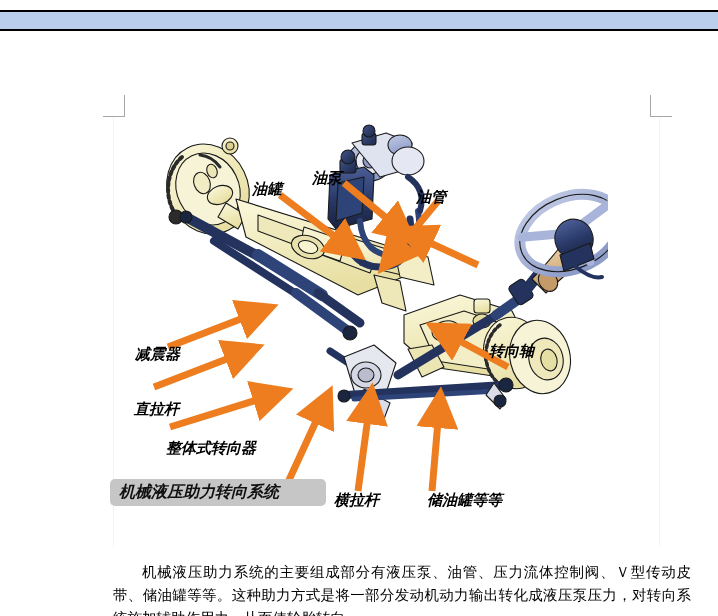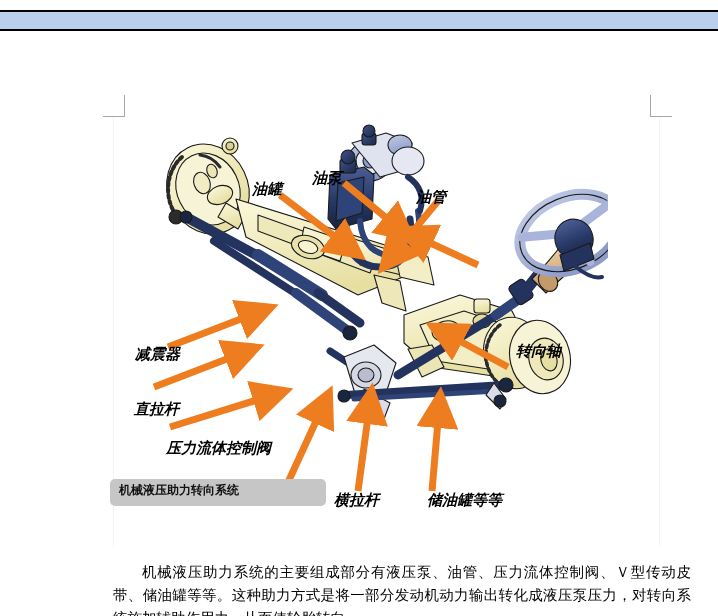--- a/index.html
+++ b/index.html
@@ -46,21 +46,21 @@
     letter-spacing:0px;
   }
 
   
   #caption-bar{
     position:absolute;left:110px;top:448px;width:216px;height:27px;
     background:#c6c6c6;border-radius:5px;
   }
   #caption-text{
     position:absolute;left:9px;top:3px;
-    font-size:12px;font-weight:bold;color:#111;
+    font-size:16px;font-weight:bold;font-style:italic;color:#111;
     font-family:"DejaVu Sans","Liberation Sans",sans-serif;
     white-space:nowrap;letter-spacing:0px;
   }
 
   
   #body-paragraph{
     position:absolute;left:113px;top:515px;width:578px;
     font-family:"DejaVu Sans","Liberation Sans",sans-serif;
     font-size:14.5px;line-height:23px;color:#000;text-indent:29px;
     text-align:justify;text-justify:inter-ideograph;
@@ -241,24 +241,24 @@
         <line x1="62" y1="328" x2="152" y2="300"></line>
         <line x1="176" y1="392" x2="210" y2="318"></line>
         <line x1="250" y1="392" x2="260" y2="318"></line>
         <line x1="324" y1="392" x2="330" y2="322"></line>
       </g>
     </svg>
 
     <div class="callout" style="left:144px;top:82px">油罐</div>
     <div class="callout" style="left:204px;top:71px">油泵</div>
     <div class="callout" style="left:308px;top:90px">油管</div>
-    <div class="callout" style="left:408px;top:244px">转向轴</div>
+    <div class="callout" style="left:381px;top:244px">转向轴</div>
     <div class="callout" style="left:27px;top:247px">减震器</div>
     <div class="callout" style="left:26px;top:302px">直拉杆</div>
-    <div class="callout" style="left:58px;top:341px">压力流体控制阀</div>
+    <div class="callout" style="left:58px;top:341px">整体式转向器</div>
     <div class="callout" style="left:148px;top:382px">转向摇臂</div>
     <div class="callout" style="left:226px;top:393px">横拉杆</div>
     <div class="callout" style="left:319px;top:393px">储油罐等等</div>
   </div>
 
   <div id="caption-bar">
     <div id="caption-text">机械液压助力转向系统</div>
   </div>
 
   <p id="body-paragraph">机械液压助力系统的主要组成部分有液压泵、油管、压力流体控制阀、Ｖ型传动皮带、储油罐等等。这种助力方式是将一部分发动机动力输出转化成液压泵压力，对转向系统施加辅助作用力，从而使轮胎转向。</p>

